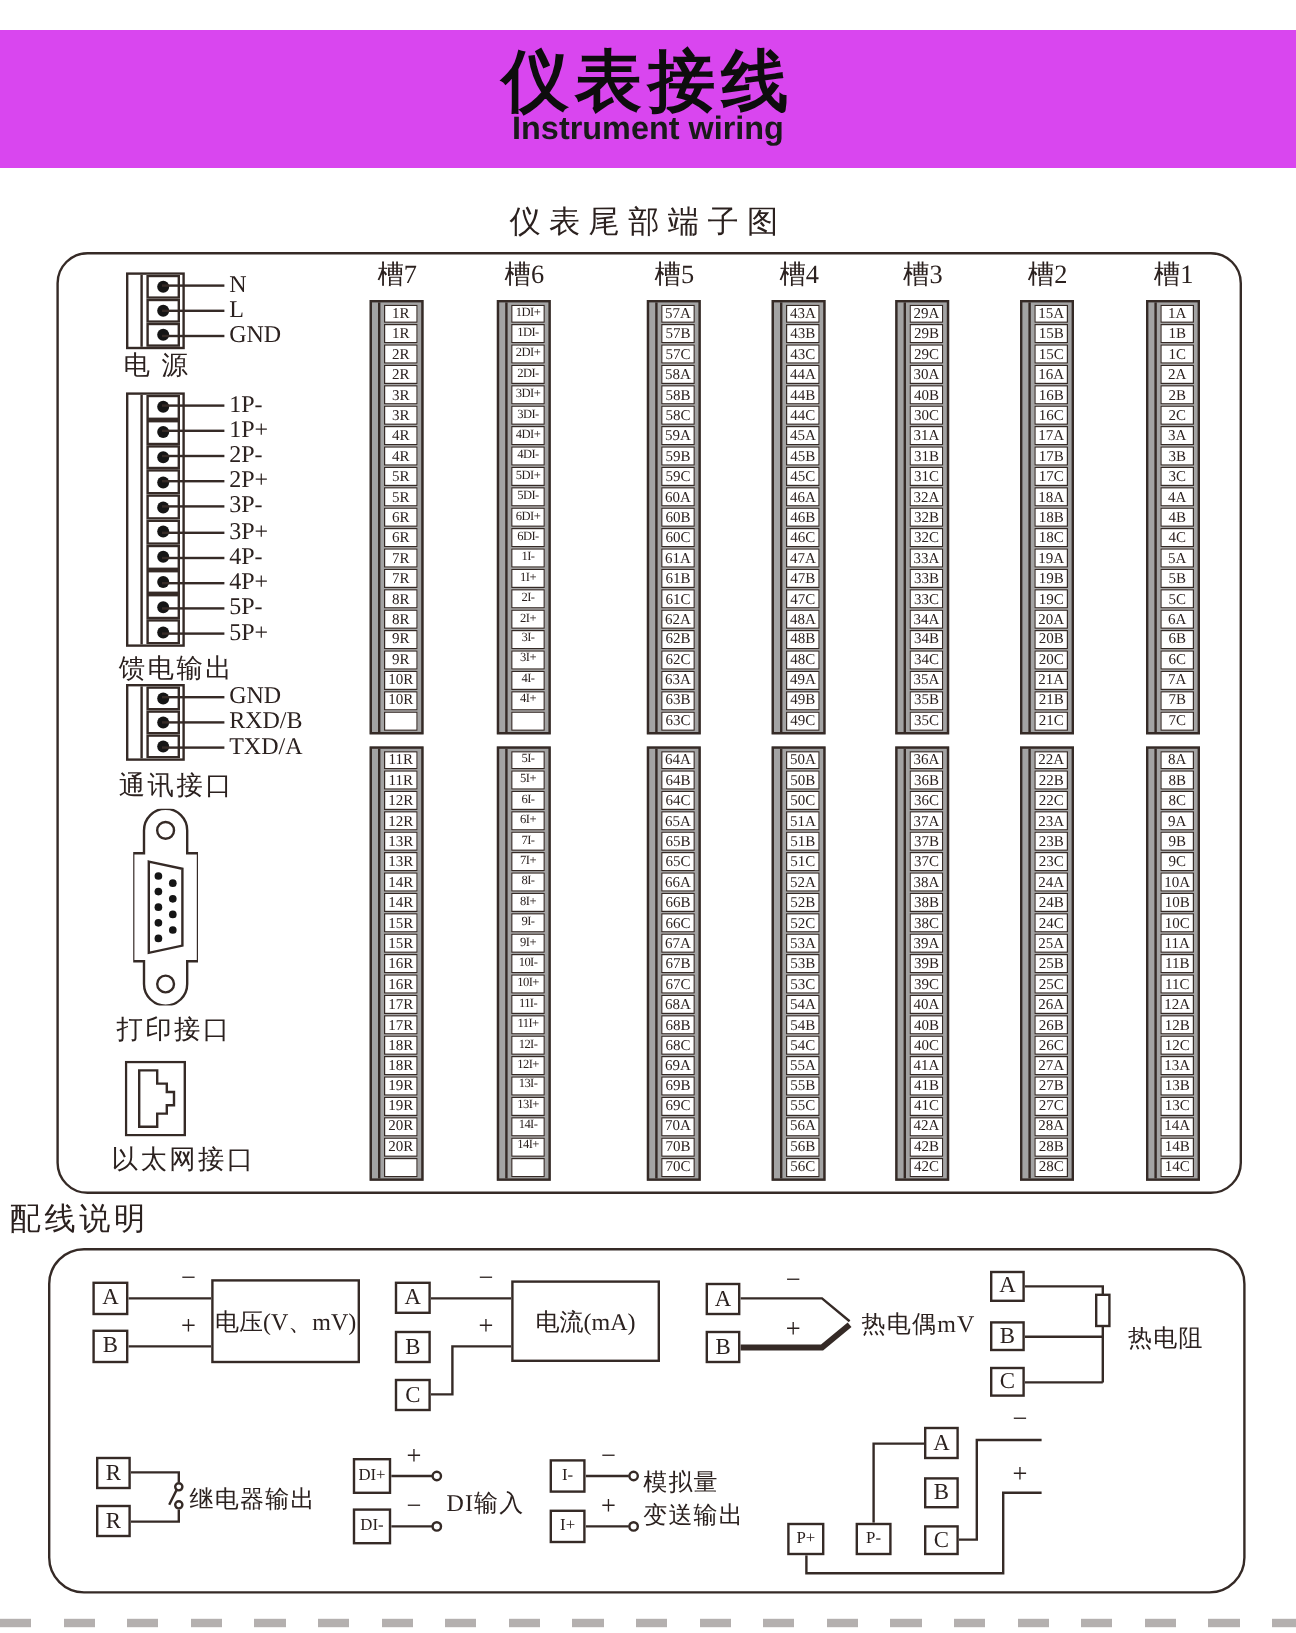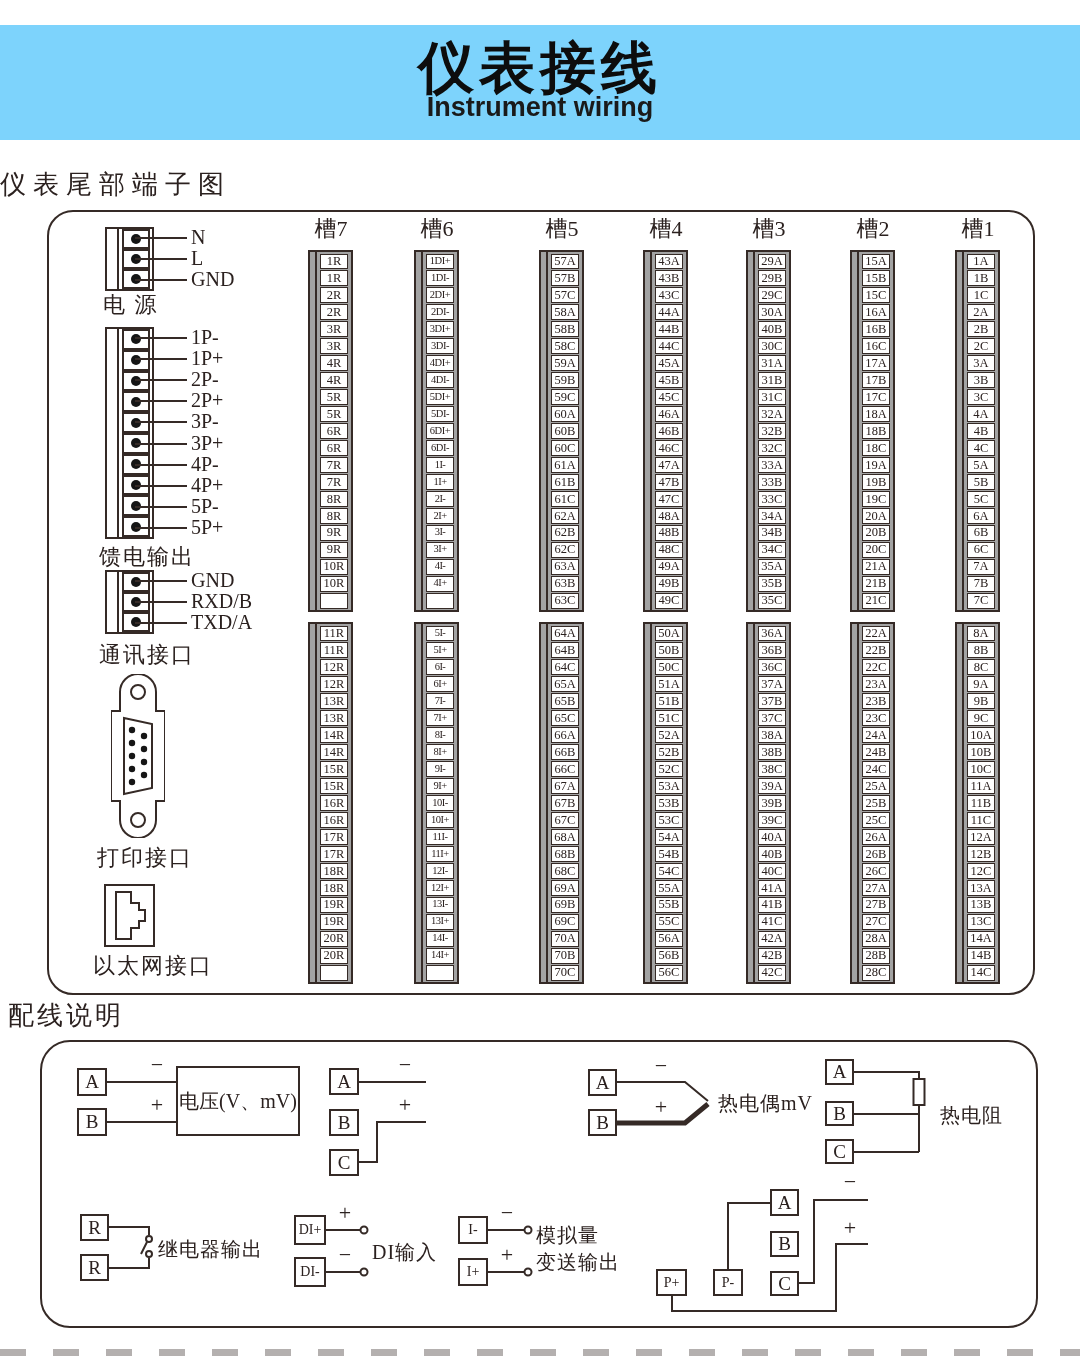--- a/index.html
+++ b/index.html
@@ -1,24 +1,24 @@
 <!DOCTYPE html>
 <html><head>
 <meta charset="utf-8">
 <style>
   html,body{margin:0;padding:0;background:#fff;}
   .page{position:relative;width:1080px;height:1361px;background:#fff;overflow:hidden;
         font-family:"Liberation Serif","DejaVu Serif",serif;color:#2b211f;}
-  .banner{position:absolute;top:25px;left:0;width:1080px;height:115px;background:#7dd3fc;}
+  .banner{position:absolute;top:25px;left:0;width:1080px;height:115px;background:#d946ef;}
   .banner h1{position:absolute;top:6px;left:0;right:0;margin:0;text-align:center;
      font-family:"Liberation Sans","DejaVu Sans",sans-serif;font-size:56px;font-weight:900;
      letter-spacing:5px;color:#0d0d0d;}
   .banner .subtitle{position:absolute;top:67px;left:0;right:0;text-align:center;
      font-family:"Liberation Sans","DejaVu Sans",sans-serif;font-size:27px;font-weight:600;color:#1a1a1a;}
-  .diagram-heading{position:absolute;top:167px;left:0;right:0;text-align:left;font-size:26px;letter-spacing:7px;}
+  .diagram-heading{position:absolute;top:167px;left:0;right:0;text-align:center;font-size:26px;letter-spacing:7px;}
   .main-box{position:absolute;left:47px;top:210px;width:988px;height:785px;
      border:2px solid #352a26;border-radius:26px;box-sizing:border-box;}
   .wiring-heading{position:absolute;left:8px;top:998px;font-size:26px;letter-spacing:3px;}
   .wiring-box{position:absolute;left:40px;top:1040px;width:998px;height:288px;
      border:2px solid #352a26;border-radius:30px;box-sizing:border-box;}
   .dashes{position:absolute;left:0;top:1349px;width:1080px;height:7px;
      background:repeating-linear-gradient(90deg,#b4b0af 0 26px,rgba(0,0,0,0) 26px 53px);}
 
   
   .connector-group{position:absolute;width:210px;}
@@ -568,20 +568,21 @@
     <div class="tbox" style="left:35px;top:66px;width:30px;height:28px">B</div>
     <div class="sign" style="left:100px;top:12px">−</div>
     <div class="sign" style="left:100px;top:52px">+</div>
     <div class="wbox" style="left:134px;top:24px;width:124px;height:70px">电压(V、mV)</div>
 
     <div class="tbox" style="left:287px;top:26px;width:30px;height:27px">A</div>
     <div class="tbox" style="left:287px;top:67px;width:30px;height:27px">B</div>
     <div class="tbox" style="left:287px;top:107px;width:30px;height:27px">C</div>
     <div class="sign" style="left:348px;top:12px">−</div>
     <div class="sign" style="left:348px;top:52px">+</div>
+    <div class="wbox" style="left:384px;top:25px;width:124px;height:68px">电流(mA)</div>
 
     <div class="tbox" style="left:546px;top:27px;width:29px;height:27px">A</div>
     <div class="tbox" style="left:546px;top:67px;width:29px;height:27px">B</div>
     <div class="sign" style="left:604px;top:13px">−</div>
     <div class="sign" style="left:604px;top:54px">+</div>
     <div class="wlabel" style="left:676px;top:48px">热电偶mV</div>
 
     <div class="tbox" style="left:783px;top:17px;width:29px;height:26px">A</div>
     <div class="tbox" style="left:783px;top:59px;width:29px;height:25px">B</div>
     <div class="tbox" style="left:783px;top:97px;width:29px;height:25px">C</div>

